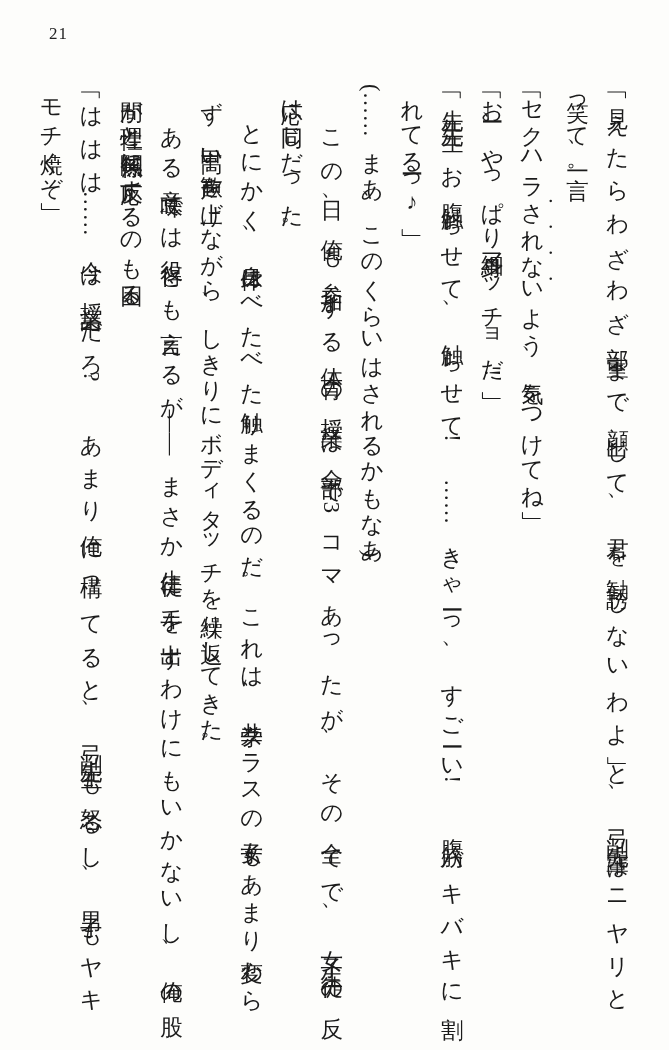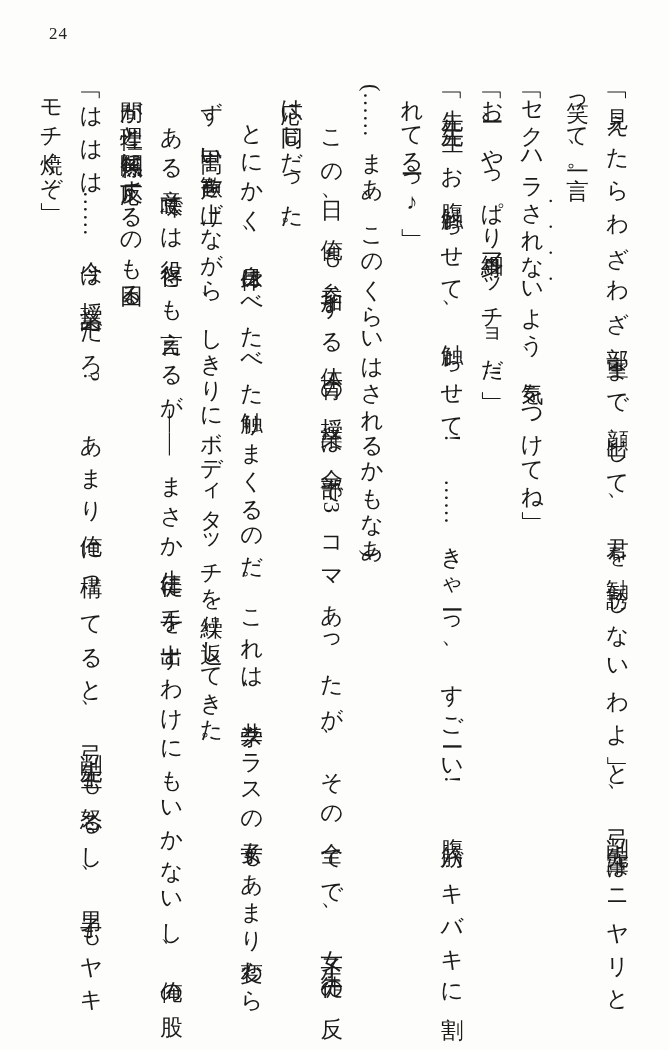--- a/index.html
+++ b/index.html
@@ -49,21 +49,21 @@
     -webkit-text-emphasis: filled dot #1b1b1b;
     text-emphasis: filled dot #1b1b1b;
     -webkit-text-emphasis-position: over right;
     text-emphasis-position: over right;
   }
 </style>
 </head>
 <body>
 
 <div class="page">
-  <div class="page-number">24</div>
+  <div class="page-number">21</div>
   <div class="text-block">
       <div class="tline full"><span>「見えたらわざわざ部室まで顔出して、君を勧誘しないわよ」と、弓削先輩はニヤリと</span></div>
       <div class="tline"><span>笑って、一言。</span></div>
       <div class="tline"><span>「セクハラ</span><span class="em">されない</span><span>よう、気をつけてね」</span></div>
       <div class="tline"><span>「おー、やっぱり細身マッチョだ!」</span></div>
       <div class="tline full"><span>「先生先生、お腹触らせて、触らせて!　……きゃーっ、すごーい!　腹筋バキバキに割</span></div>
       <div class="tline"><span>れてるーっ♪」</span></div>
       <div class="tline"><span>(……まあ、このくらいはされるかもなあ)</span></div>
       <div class="tline full"><span>　この日、俺も参加する体育の授業は全部で3コマあったが、その全てで、女子生徒の反</span></div>
       <div class="tline"><span>応は同じだった。</span></div>

